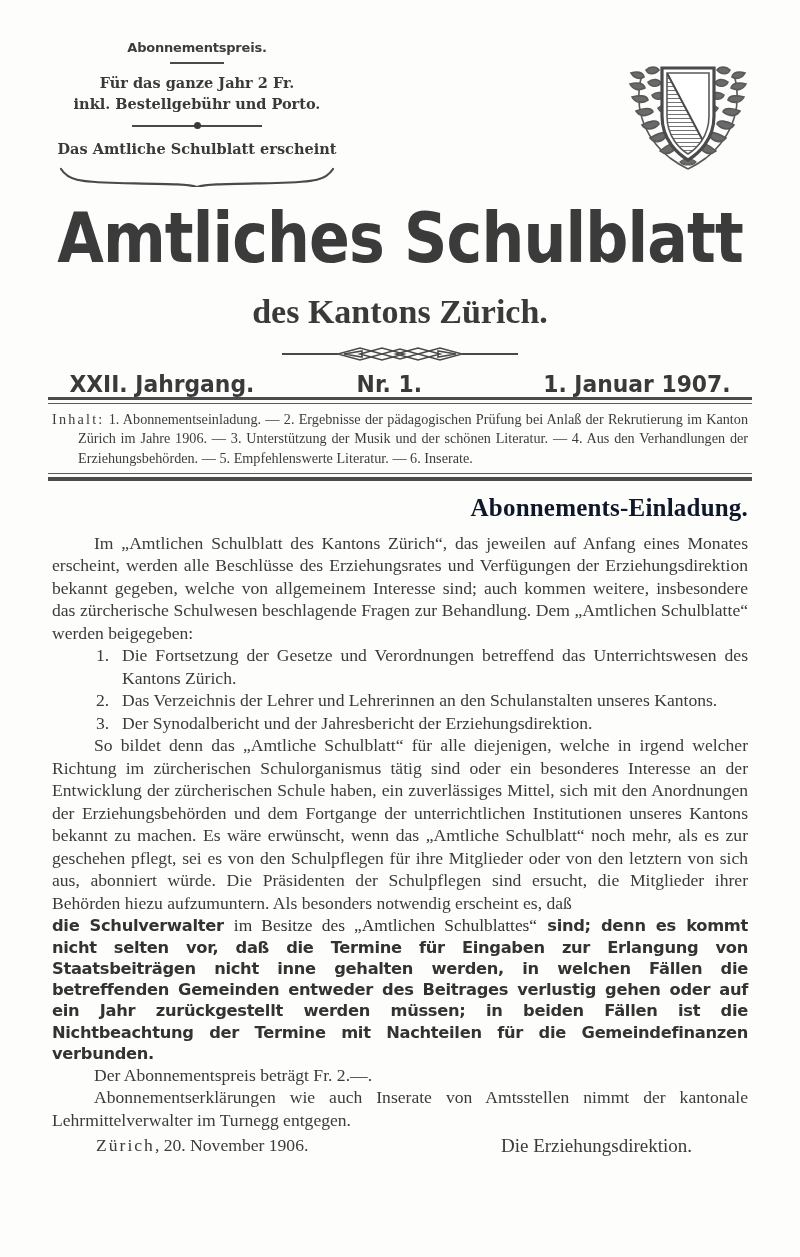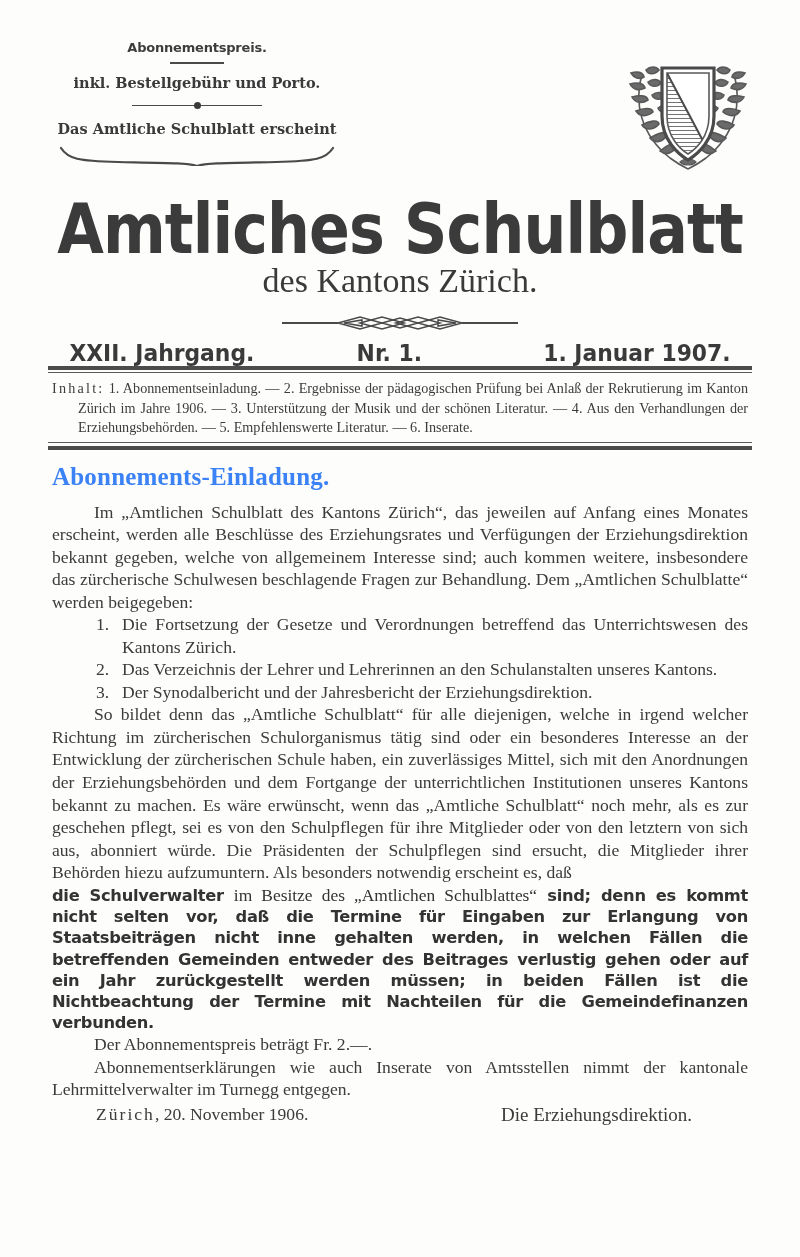--- a/index.html
+++ b/index.html
@@ -107,24 +107,25 @@
     line-height: 1;
     letter-spacing: -1px;
     color: #3b3b3b;
     transform: scaleX(0.86);
     margin-top: 16px;
     white-space: nowrap;
   }
   .title-sub {
     text-align: center;
     font-family: "Liberation Serif", "DejaVu Serif", serif;
-    font-weight: normal;
+    font-weight: bold;
     font-size: 34px;
     line-height: 1;
     color: #3a3a3a;
+    margin-top: 22px;
     white-space: nowrap;
   }
 
   .ornament {
     display: block;
     margin: 16px auto 0 auto;
   }
 
   
   .issue-line {
@@ -168,25 +169,25 @@
     font-weight: normal;
   }
   .inhalt p { margin: 0; text-indent: -26px; padding-left: 26px; }
 
   
   .article {
     padding: 0 52px;
     margin-top: 13px;
   }
   .article-title {
-    text-align: left;
+    text-align: right;
     font-family: "Liberation Serif", "DejaVu Serif", serif;
     font-weight: bold;
     font-size: 25px;
-    color: #3b82f6;
+    color: #0f172a;
     margin-bottom: 10px;
     letter-spacing: 0.2px;
   }
   .body-text {
     font-family: "Liberation Serif", "DejaVu Serif", serif;
     font-size: 17.6px;
     line-height: 1.28;
     text-align: justify;
     color: #3b3b3b;
     -webkit-hyphens: none;
@@ -241,20 +242,21 @@
 </head>
 <body>
 
 <div class="page">
 
   <div class="masthead">
 
     <div class="mast-col left">
       <div class="mast-head-label">Abonnementspreis.</div>
       <div class="mini-rule"></div>
+      <div class="mast-line">Für das ganze Jahr 2 Fr.</div>
       <div class="mast-line">inkl. Bestellgebühr und Porto.</div>
       <div class="dot-rule"></div>
       <div class="mast-line">Das Amtliche Schulblatt erscheint</div>
       <svg class="brace" viewBox="0 0 278 20">
         <path d="M3 2 C 10 13, 20 15, 60 16 C 110 17, 130 17, 139 20 C 148 17, 168 17, 218 16 C 258 15, 268 13, 275 2" fill="none" stroke="#4a4a4a" stroke-width="2.2" stroke-linecap="round"></path>
       </svg>
     </div>
 
     <svg class="emblem" viewBox="0 0 120 128">
       <defs>

